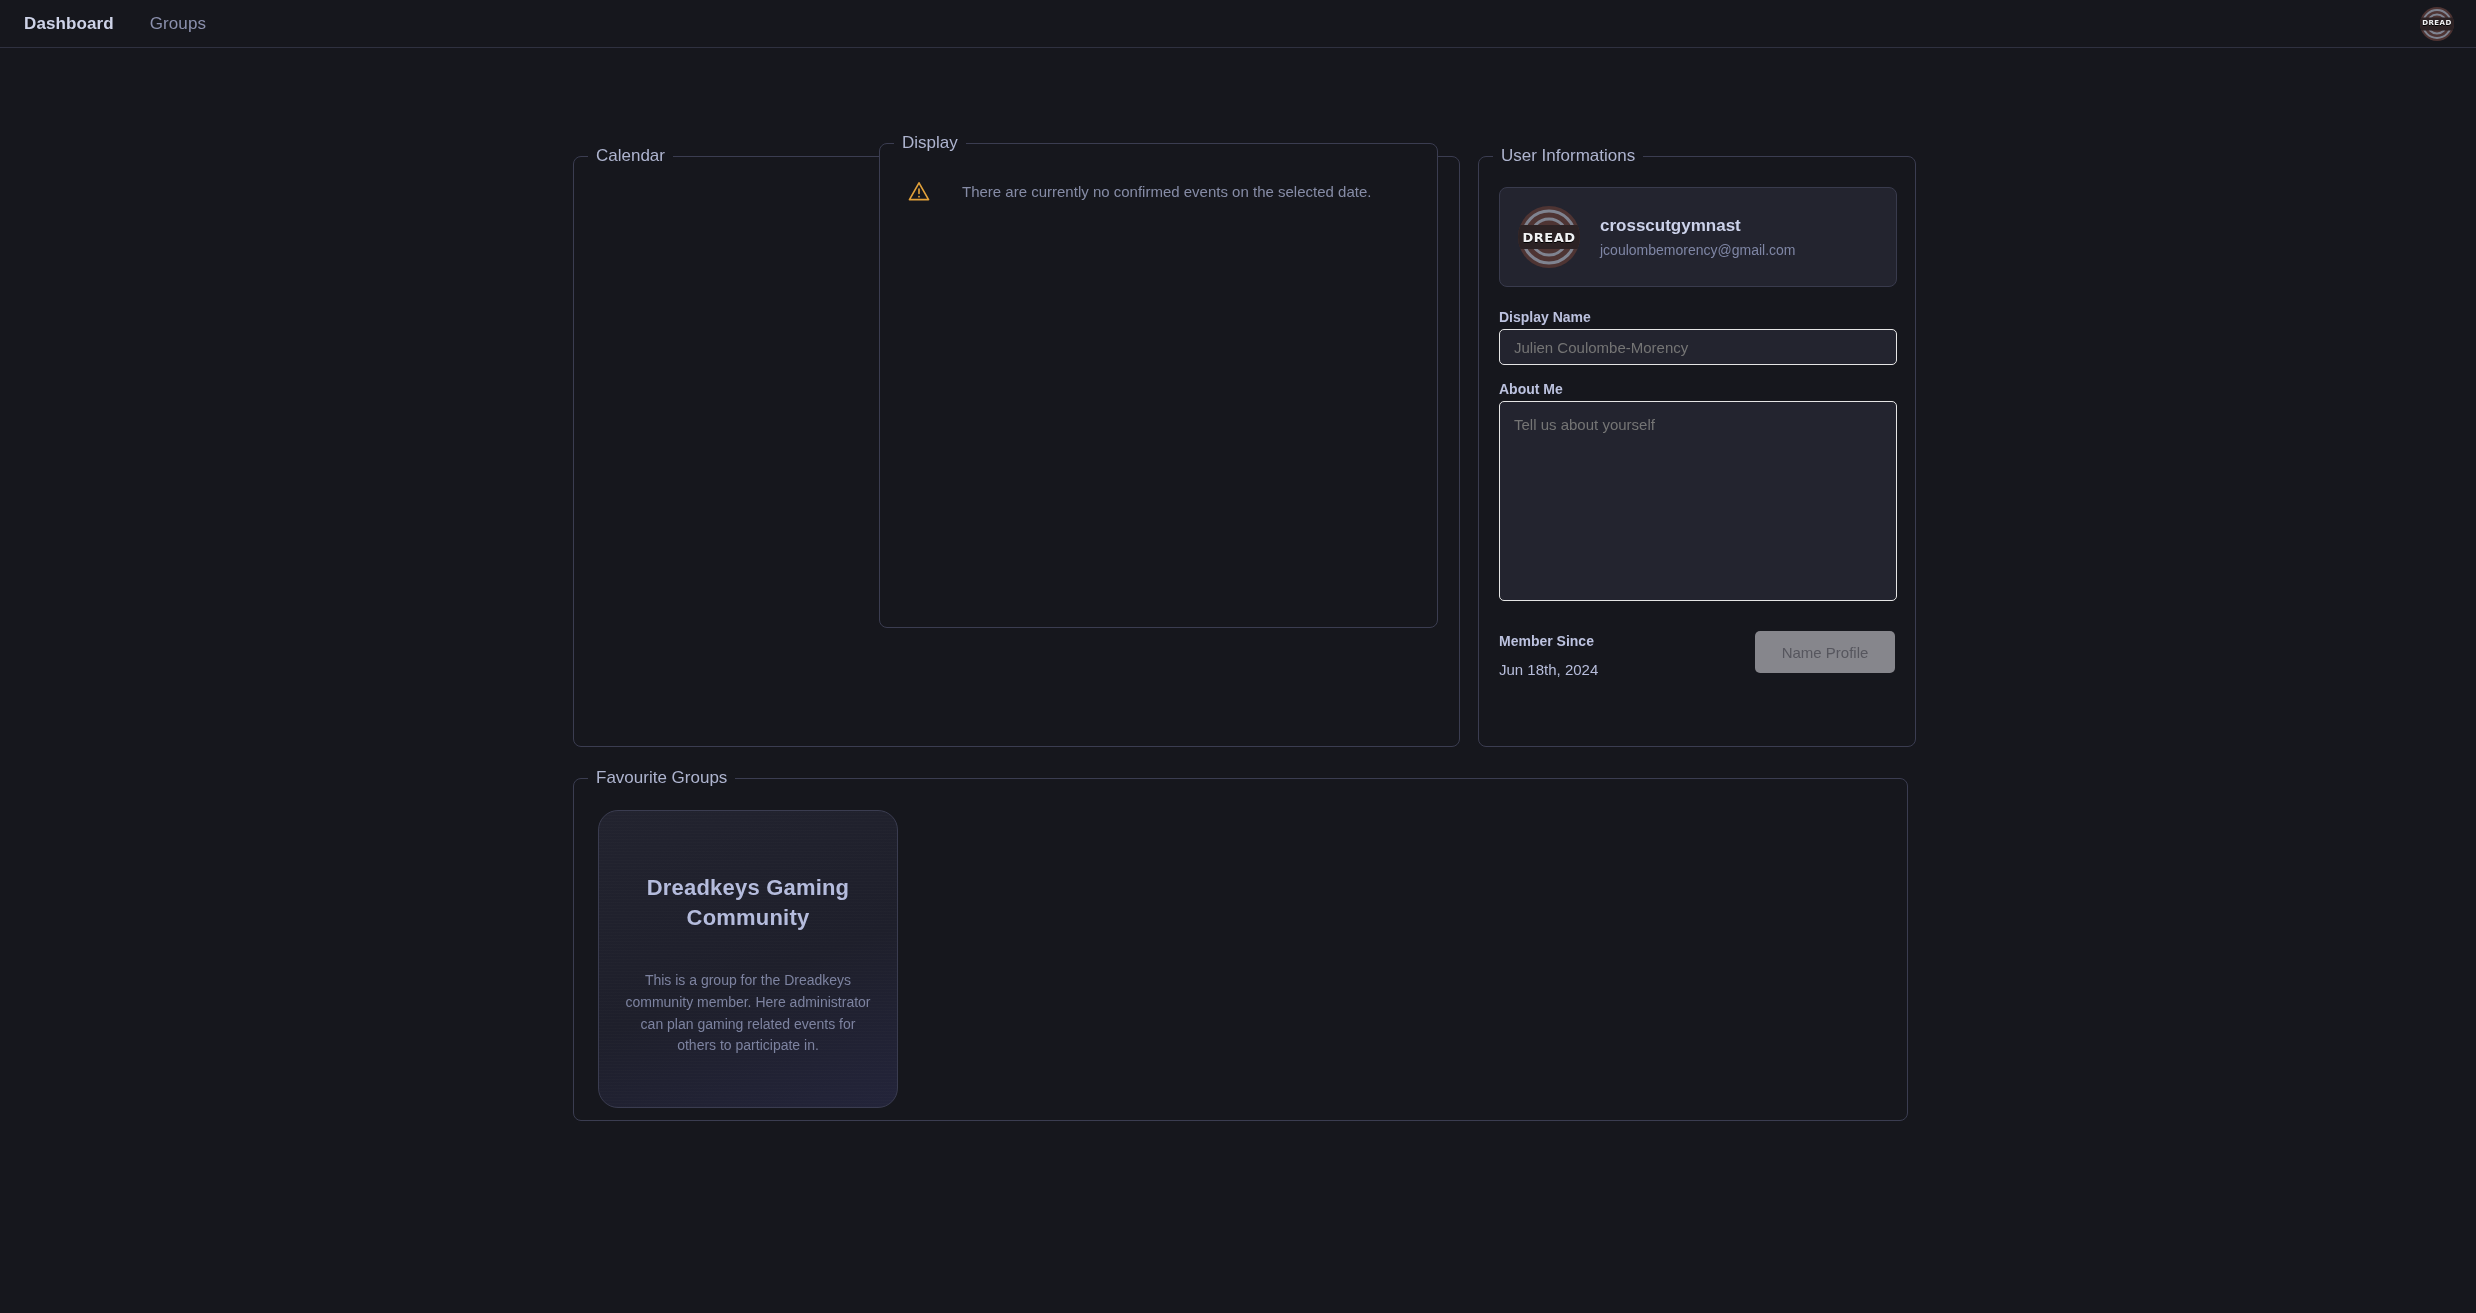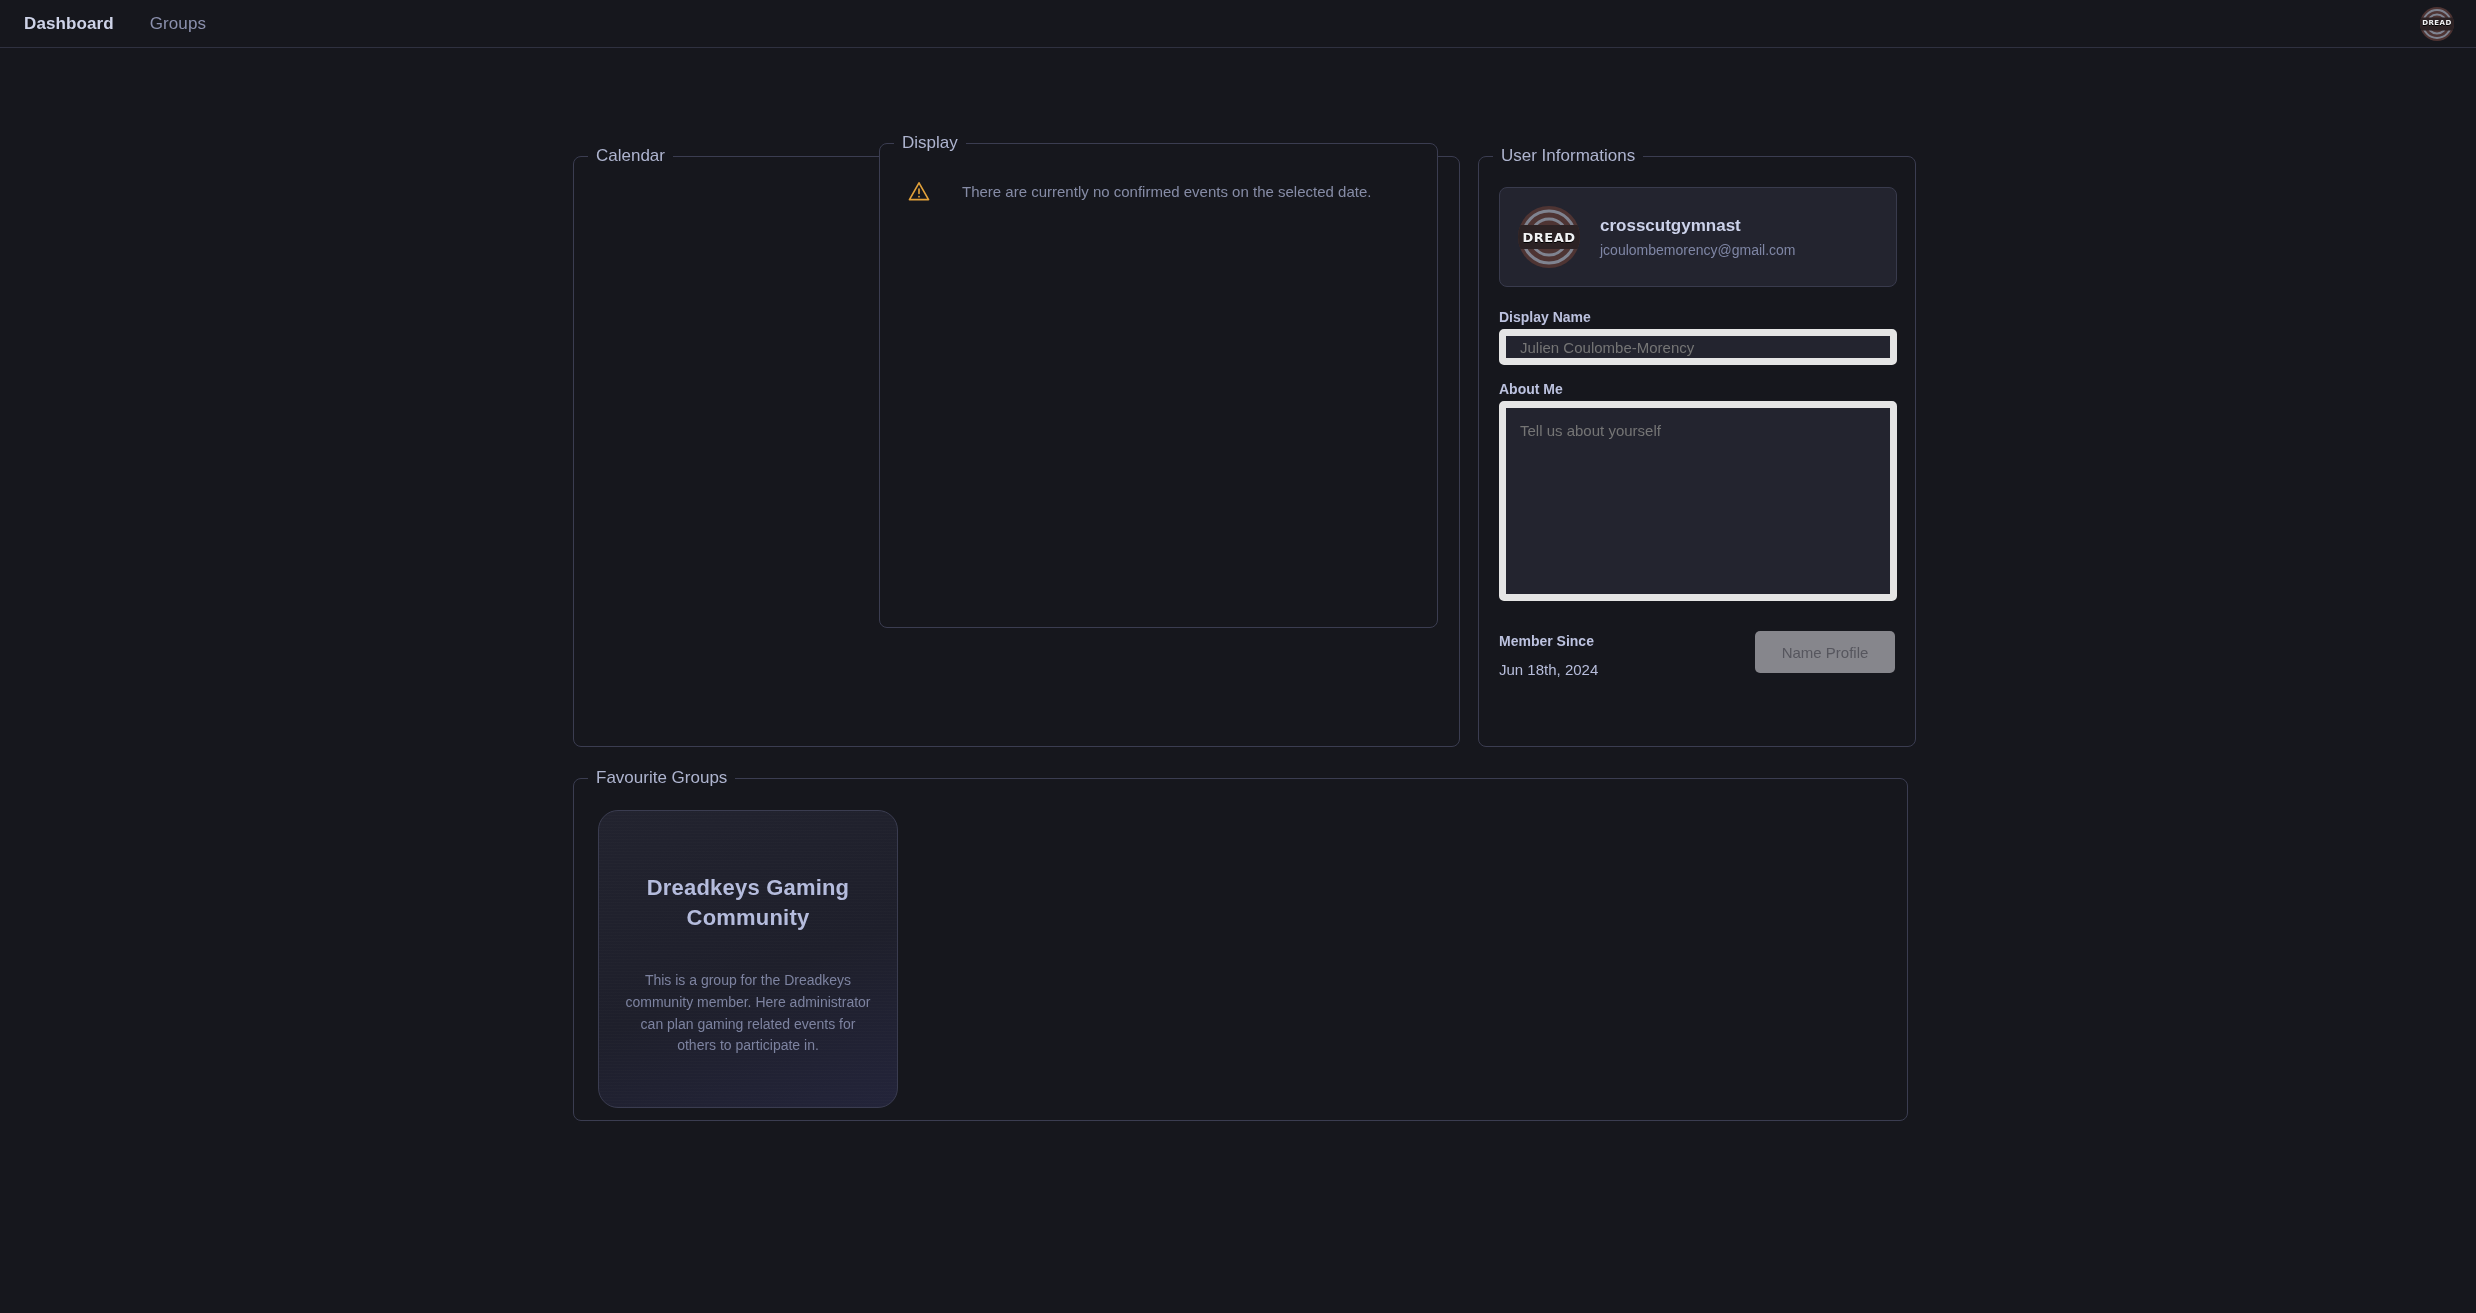--- a/index.html
+++ b/index.html
@@ -214,21 +214,21 @@
 
   .field-label {
     position: absolute;
     font-size: 14px;
     font-weight: bold;
     color: #bcc2df;
   }
   .text-input {
     position: absolute;
     background: #23242f;
-    border: 7px solid #e5e5e5;
+    border: 1px solid #e5e5e5;
     border-radius: 5px;
     color: #6f7693;
     font-size: 15px;
     font-family: "Liberation Sans", sans-serif;
     padding: 0 14px;
   }
   textarea.text-input { padding: 13px 14px; resize: none; line-height: 1.3; }
 
   .member-since-label { left: 20px; top: 467px; }
   .member-since-value {

